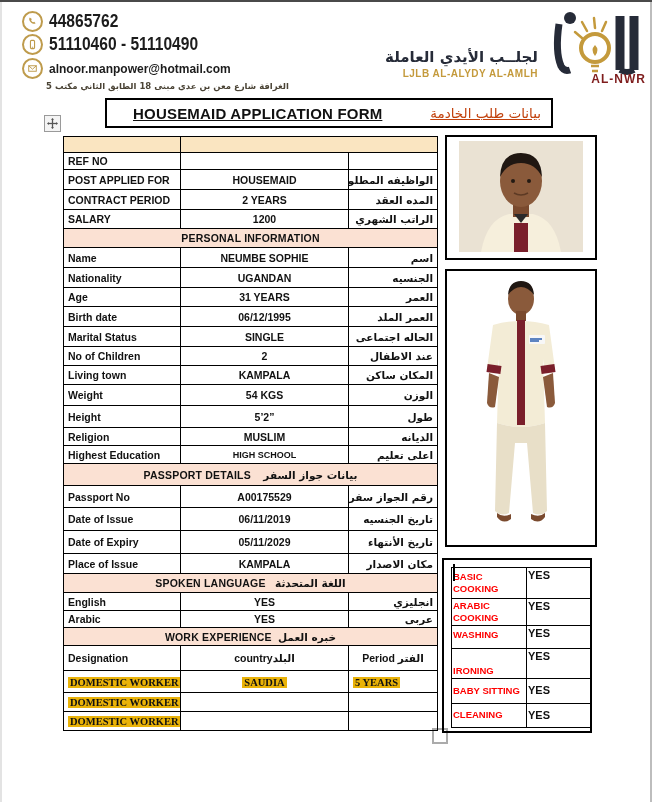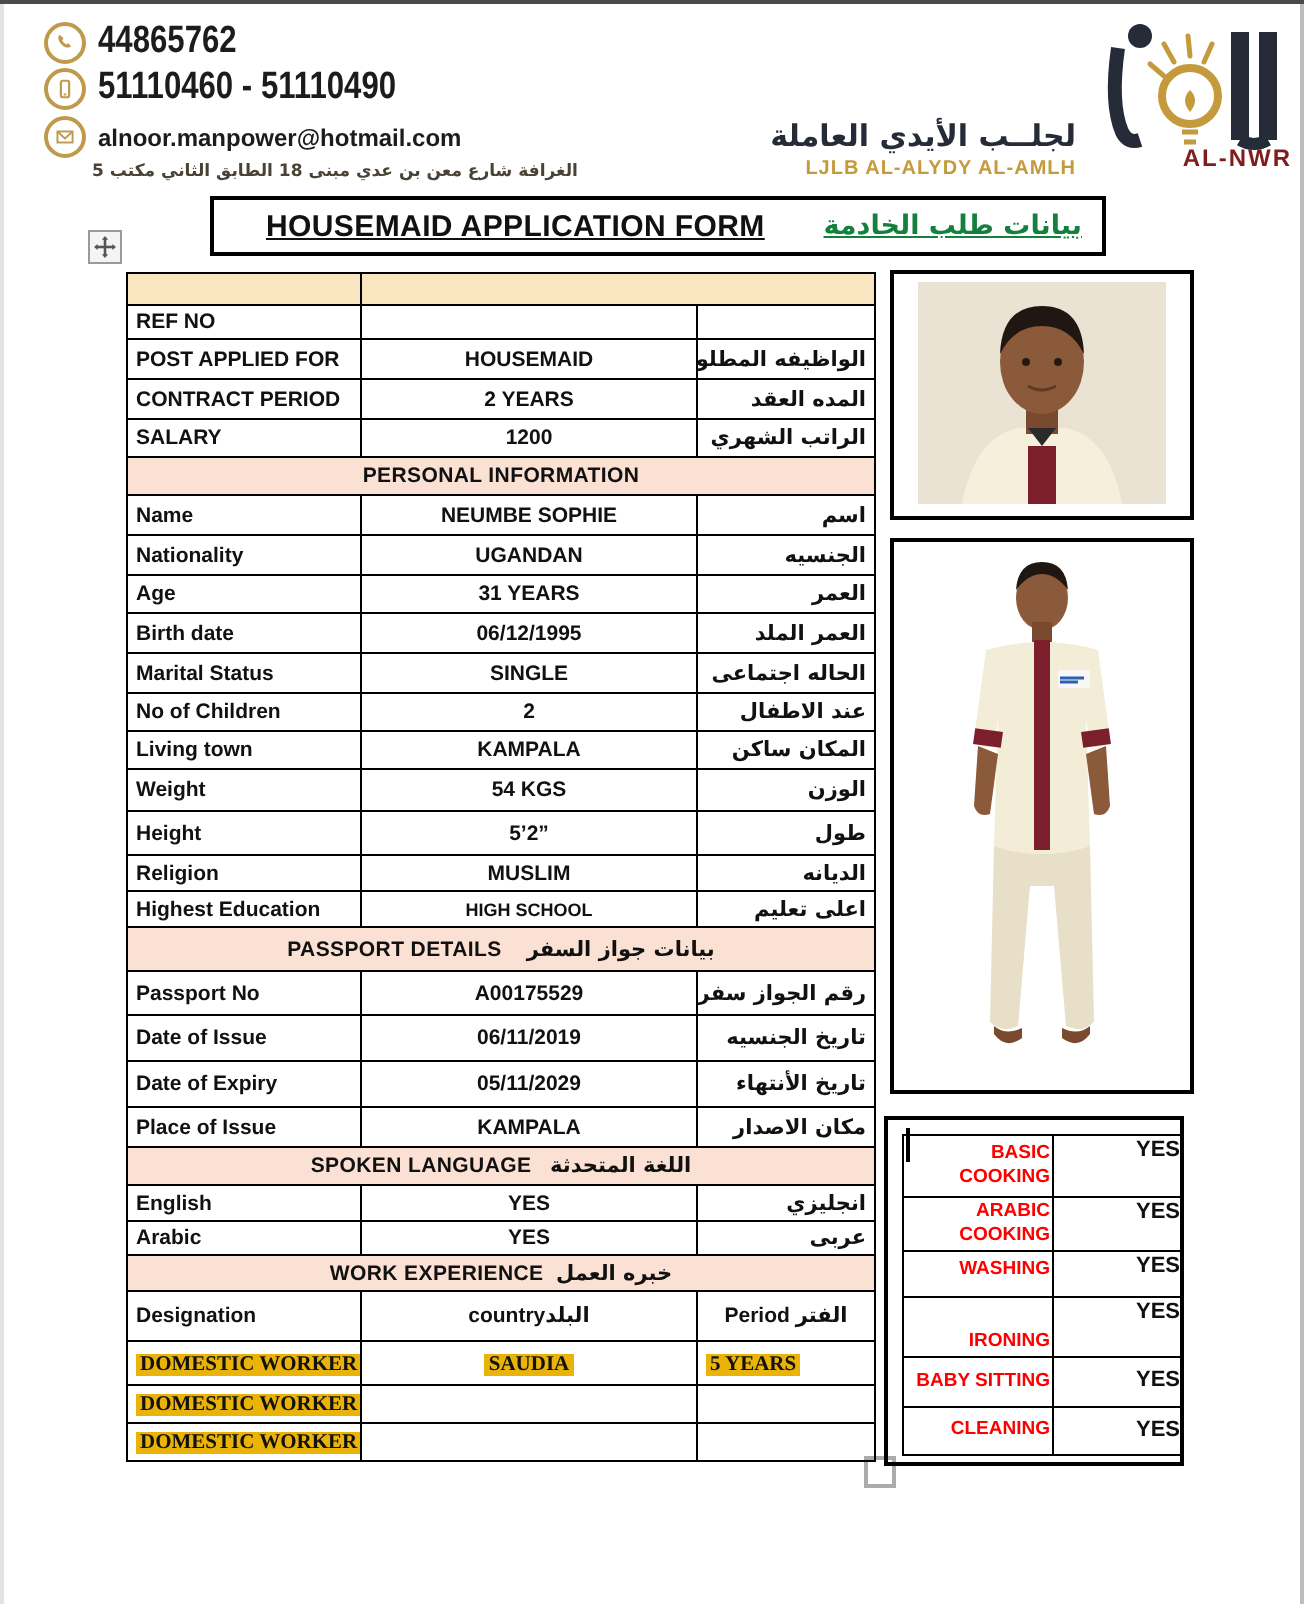--- a/index.html
+++ b/index.html
@@ -12,32 +12,32 @@
   .contact{position:absolute;left:22px;top:8px;}
   .contact-row{display:flex;align-items:center;gap:6px;margin-bottom:1px;}
   .cicon{width:17px;height:17px;border:2px solid #BE9B4C;border-radius:50%;
          display:flex;align-items:center;justify-content:center;flex:0 0 auto;}
   .phone-num{font-size:19px;font-weight:bold;color:#1c1c1c;display:inline-block;
              transform:scaleX(.82);transform-origin:left center;letter-spacing:0;}
   .email-txt{font-size:12px;font-weight:bold;color:#1c1c1c;}
   .addr{font-size:8.5px;font-weight:bold;color:#4a4335;margin:2px 0 0 24px;}
 
   
-  .brand{position:absolute;right:6px;top:6px;display:flex;align-items:flex-end;}
+  .brand{position:absolute;right:6px;top:6px;display:flex;align-items:center;}
   .brand-names{text-align:right;margin:28px 6px 0 0;}
   .brand-ar{font-size:15px;font-weight:bold;color:#262B38;}
   .brand-translit{font-size:10px;font-weight:bold;color:#C49A3C;letter-spacing:.5px;margin-top:2px;}
   .logo-mark{position:relative;width:102px;height:82px;}
   .logo-text{position:absolute;right:0;bottom:4px;font-size:12px;font-weight:bold;color:#7f1d1d;letter-spacing:1px;}
 
   
   .title-box{position:absolute;left:105px;top:96px;width:448px;height:30px;border:2px solid #000;
              display:flex;align-items:center;justify-content:space-between;padding:0 10px 0 26px;box-sizing:border-box;}
   .title-en{font-size:15px;font-weight:bold;color:#111;text-decoration:underline;letter-spacing:.2px;}
-  .title-ar{font-size:13.5px;font-weight:bold;color:#15803d;text-decoration:underline;}
+  .title-ar{font-size:13.5px;font-weight:normal;color:#c2410c;text-decoration:underline;}
 
   
   table.main{position:absolute;left:63px;top:134px;width:374px;border-collapse:collapse;table-layout:fixed;}
   table.main td{border:1.5px solid #000;padding:0 4px;font-weight:bold;font-size:10.5px;color:#111;
                 overflow:hidden;white-space:nowrap;}
   td.lbl{text-align:left;padding-left:5px;}
   td.val{text-align:center;font-size:10px;}
   td.ara{text-align:right;padding-right:5px;font-size:10.5px;}
   td.ara{font-family:"DejaVu Sans",sans-serif;direction:rtl;}
   tr.tan td{background:#FAE5C1;}
@@ -47,21 +47,21 @@
   .sec .arpart{font-family:"DejaVu Sans",sans-serif;font-size:10.5px;text-align:right;}
 
   
   .photo-box{position:absolute;border:2px solid #000;background:#fff;box-sizing:border-box;}
   .portrait{left:445px;top:133px;width:152px;height:125px;padding:4px 12px;}
   .fullbody{left:445px;top:267px;width:152px;height:278px;padding:2px;}
   .photo-box svg{display:block;margin:0 auto;}
 
   .skills-box{position:absolute;left:442px;top:556px;width:150px;height:175px;border:2px solid #000;box-sizing:border-box;}
   table.skills{border-collapse:collapse;table-layout:fixed;margin:7px 0 0 7px;width:134px;}
-  table.skills td{border:1.5px solid #000;font-weight:bold;text-align:right;padding:1px 1px;}
+  table.skills td{border:1.5px solid #000;font-weight:bold;text-align:left;padding:1px 1px;}
   td.skill-name{font-size:9.5px;color:#FF0000;width:72px;line-height:1.25;}
   td.skill-val{font-size:11px;color:#111;width:62px;vertical-align:top;padding-top:4px;}
   .cursor-bar{position:absolute;left:9px;top:4px;width:1.5px;height:17px;background:#000;}
 
   
   .move-handle{position:absolute;left:44px;top:113px;width:15px;height:15px;border:1px solid #9a9a9a;
                background:#f4f4f4;display:flex;align-items:center;justify-content:center;}
   .resize-handle{position:absolute;left:432px;top:726px;width:12px;height:12px;border:2px solid #ababab;background:#fff;}
 </style>
 </head>

